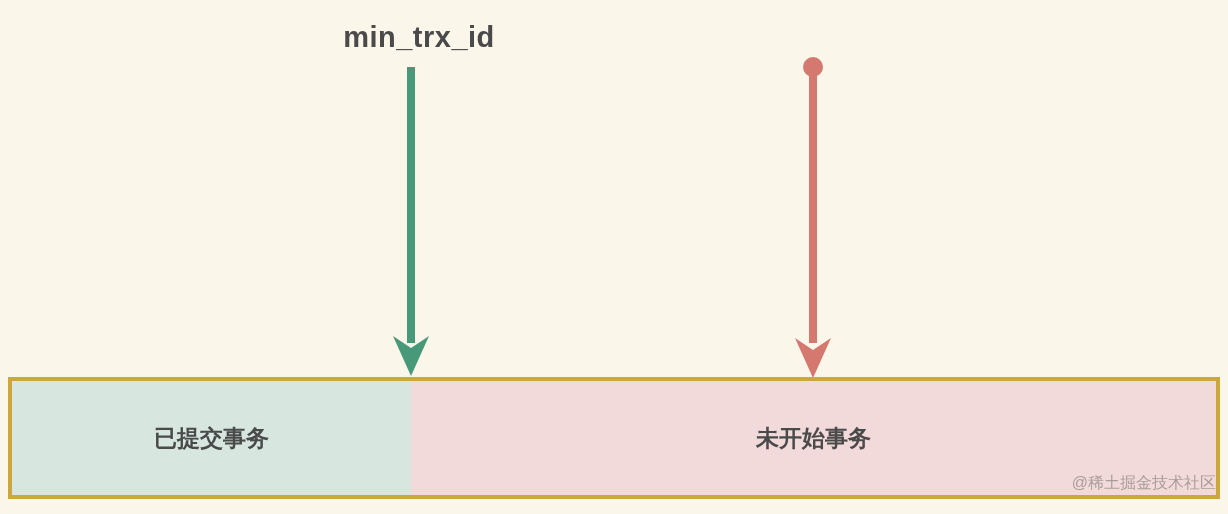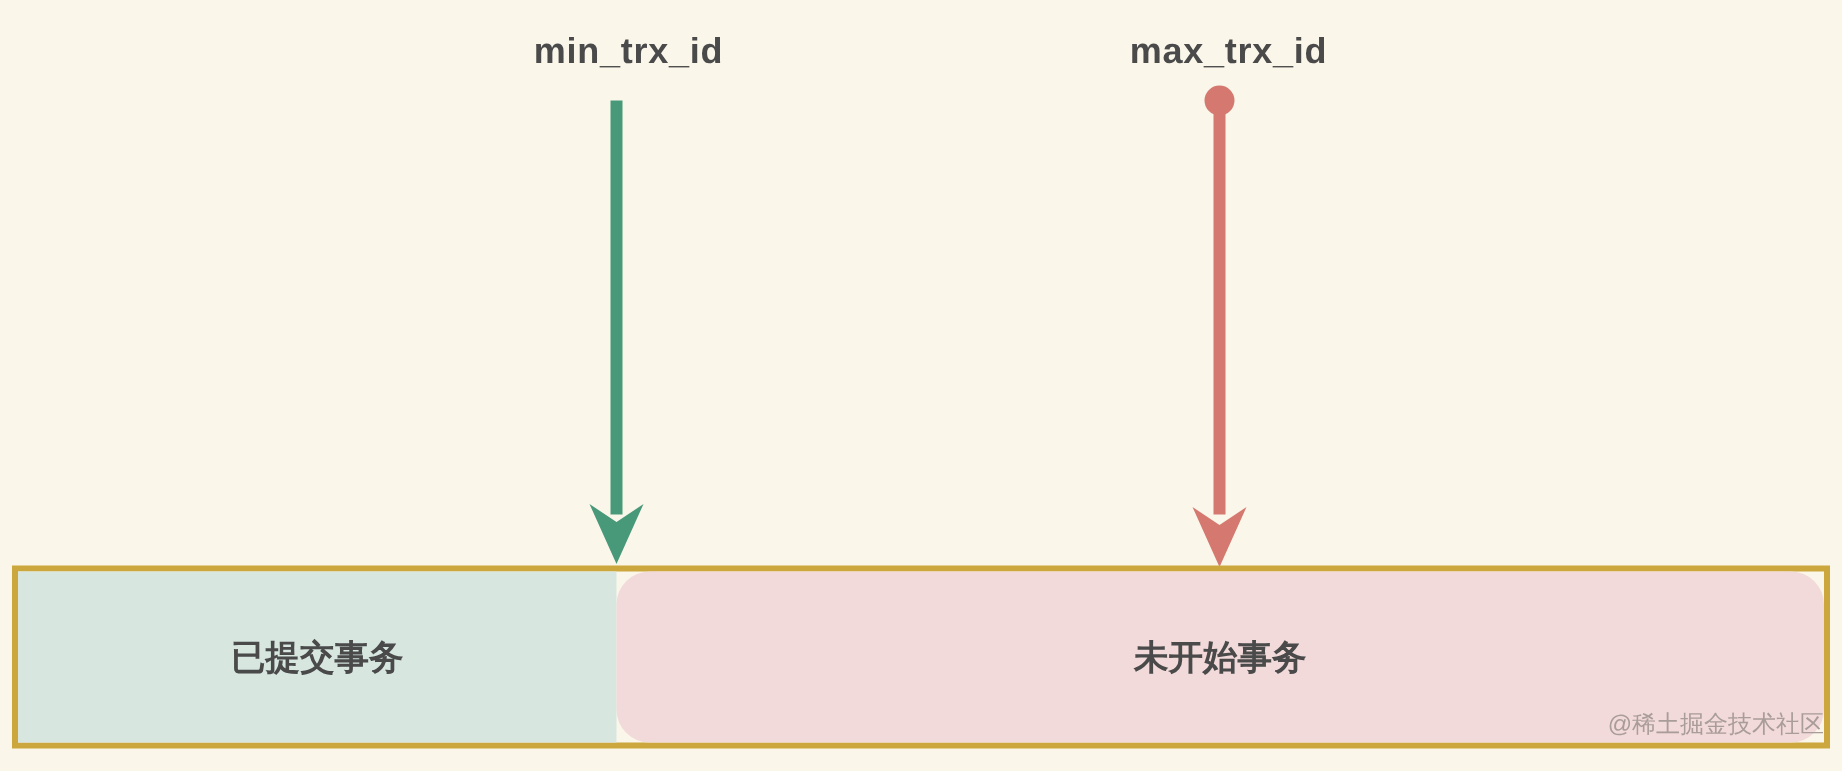--- a/index.html
+++ b/index.html
@@ -9,21 +9,21 @@
     height: 514px;
     background: var(--background, #faf6e9);
     font-family: "Liberation Sans", sans-serif;
     overflow: hidden;
   }
   .marker-label {
     position: absolute;
     top: 21px;
     transform: translateX(-50%);
     font-weight: bold;
-    font-size: 24px;
+    font-size: 29px;
     letter-spacing: 0.5px;
     color: var(--text, #4a4a4b);
     white-space: nowrap;
     text-align: center;
   }
   .marker-label.min { left: 419px; }
   .marker-label.max { left: 819px; }
   .overlay {
     position: absolute;
     left: 0; top: 0;
@@ -59,39 +59,37 @@
   }
   .section.active {
     width: 402px;
     background: var(--section-active, #f6edd0);
     border-left: 5px solid var(--bar-border, #cba73d);
     border-right: 5px solid var(--bar-border, #cba73d);
   }
   .section.notstarted {
     flex: 1;
     background: var(--section-not-started, #f3dada);
-    border-radius: 22px;
   }
   .watermark {
     position: absolute;
     right: 12px;
     top: 473px;
     font-size: 16px;
     color: var(--watermark, #a99d99);
     white-space: nowrap;
   }
 </style>
 </head>
 <body>
 
 <div class="canvas">
 
   <div class="marker-label min">min_trx_id</div>
 
-  <div class="marker-label max">max_trx_id</div>
 
   <svg class="overlay" width="1228" height="514" viewBox="0 0 1228 514" aria-hidden="true">
     <g>
       <rect class="fill-min" x="407" y="67" width="8" height="276"></rect>
       <polygon class="fill-min" points="411,376 393,336 411,348 429,336"></polygon>
     </g>
     <g>
       <circle class="fill-max" cx="813" cy="67" r="10"></circle>
       <rect class="fill-max" x="809" y="67" width="8" height="276"></rect>
       <polygon class="fill-max" points="813,378 795,338 813,350 831,338"></polygon>

